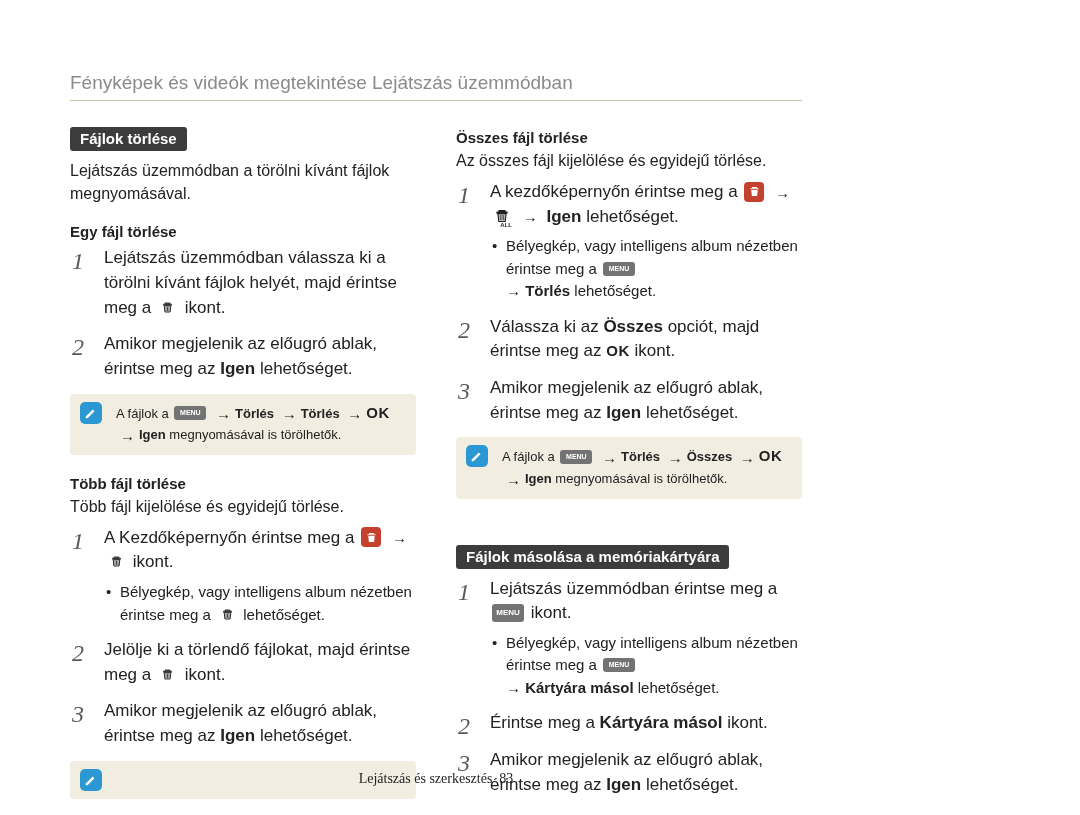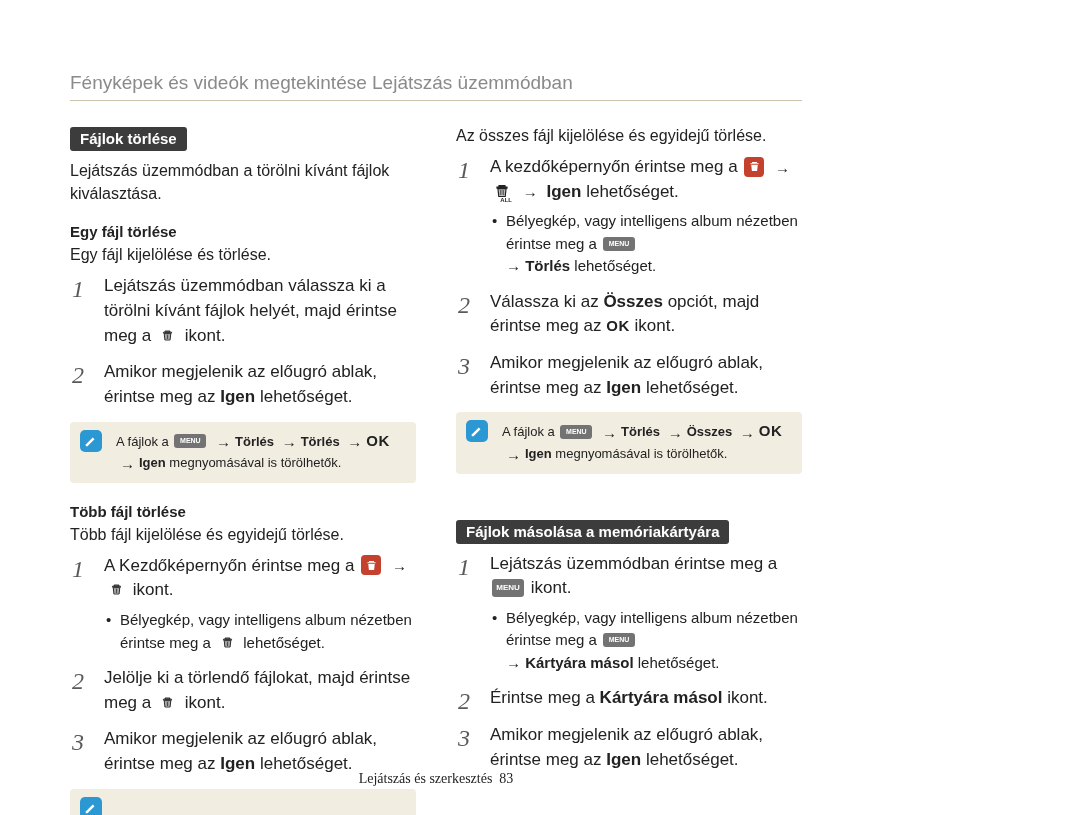--- a/index.html
+++ b/index.html
@@ -215,24 +215,23 @@
 </svg>
 
 <div class="page">
   <div class="breadcrumb">Fényképek és videók megtekintése Lejátszás üzemmódban</div>
   <hr class="hr">
 
   <div class="columns">
 
     <div class="col">
       <div class="pill">Fájlok törlése</div>
-      <p class="lead">Lejátszás üzemmódban a törölni kívánt fájlok kiválasztása.</p>
+      <p class="lead">Lejátszás üzemmódban a törölni kívánt fájlok megnyomásával.</p>
 
       <div class="subhead">Egy fájl törlése</div>
-      <p class="subdesc">Egy fájl kijelölése és törlése.</p>
 
       <ol class="steps">
         <li>
           <span>Lejátszás üzemmódban válassza ki a törölni kívánt fájlok helyét, majd érintse meg a </span>
           <span class="inline-icon trash-bw">
               <svg viewBox="0 0 16 16">
                 <use href="#trash-outline"></use>
               </svg>
             </span>
           <span> ikont.</span>
@@ -306,20 +305,21 @@
       <div class="note">
         <span class="note-icon">
             <svg viewBox="0 0 16 16">
               <use href="#pencil-shape"></use>
             </svg>
           </span>
       </div>
     </div>
 
     <div class="col">
+      <div class="subhead">Összes fájl törlése</div>
       <p class="subdesc">Az összes fájl kijelölése és egyidejű törlése.</p>
 
       <ol class="steps">
         <li>
           <span>A kezdőképernyőn érintse meg a </span>
           <span class="inline-icon trash-red">
               <svg viewBox="0 0 16 16">
                 <use href="#trash-shape"></use>
               </svg>
             </span>

